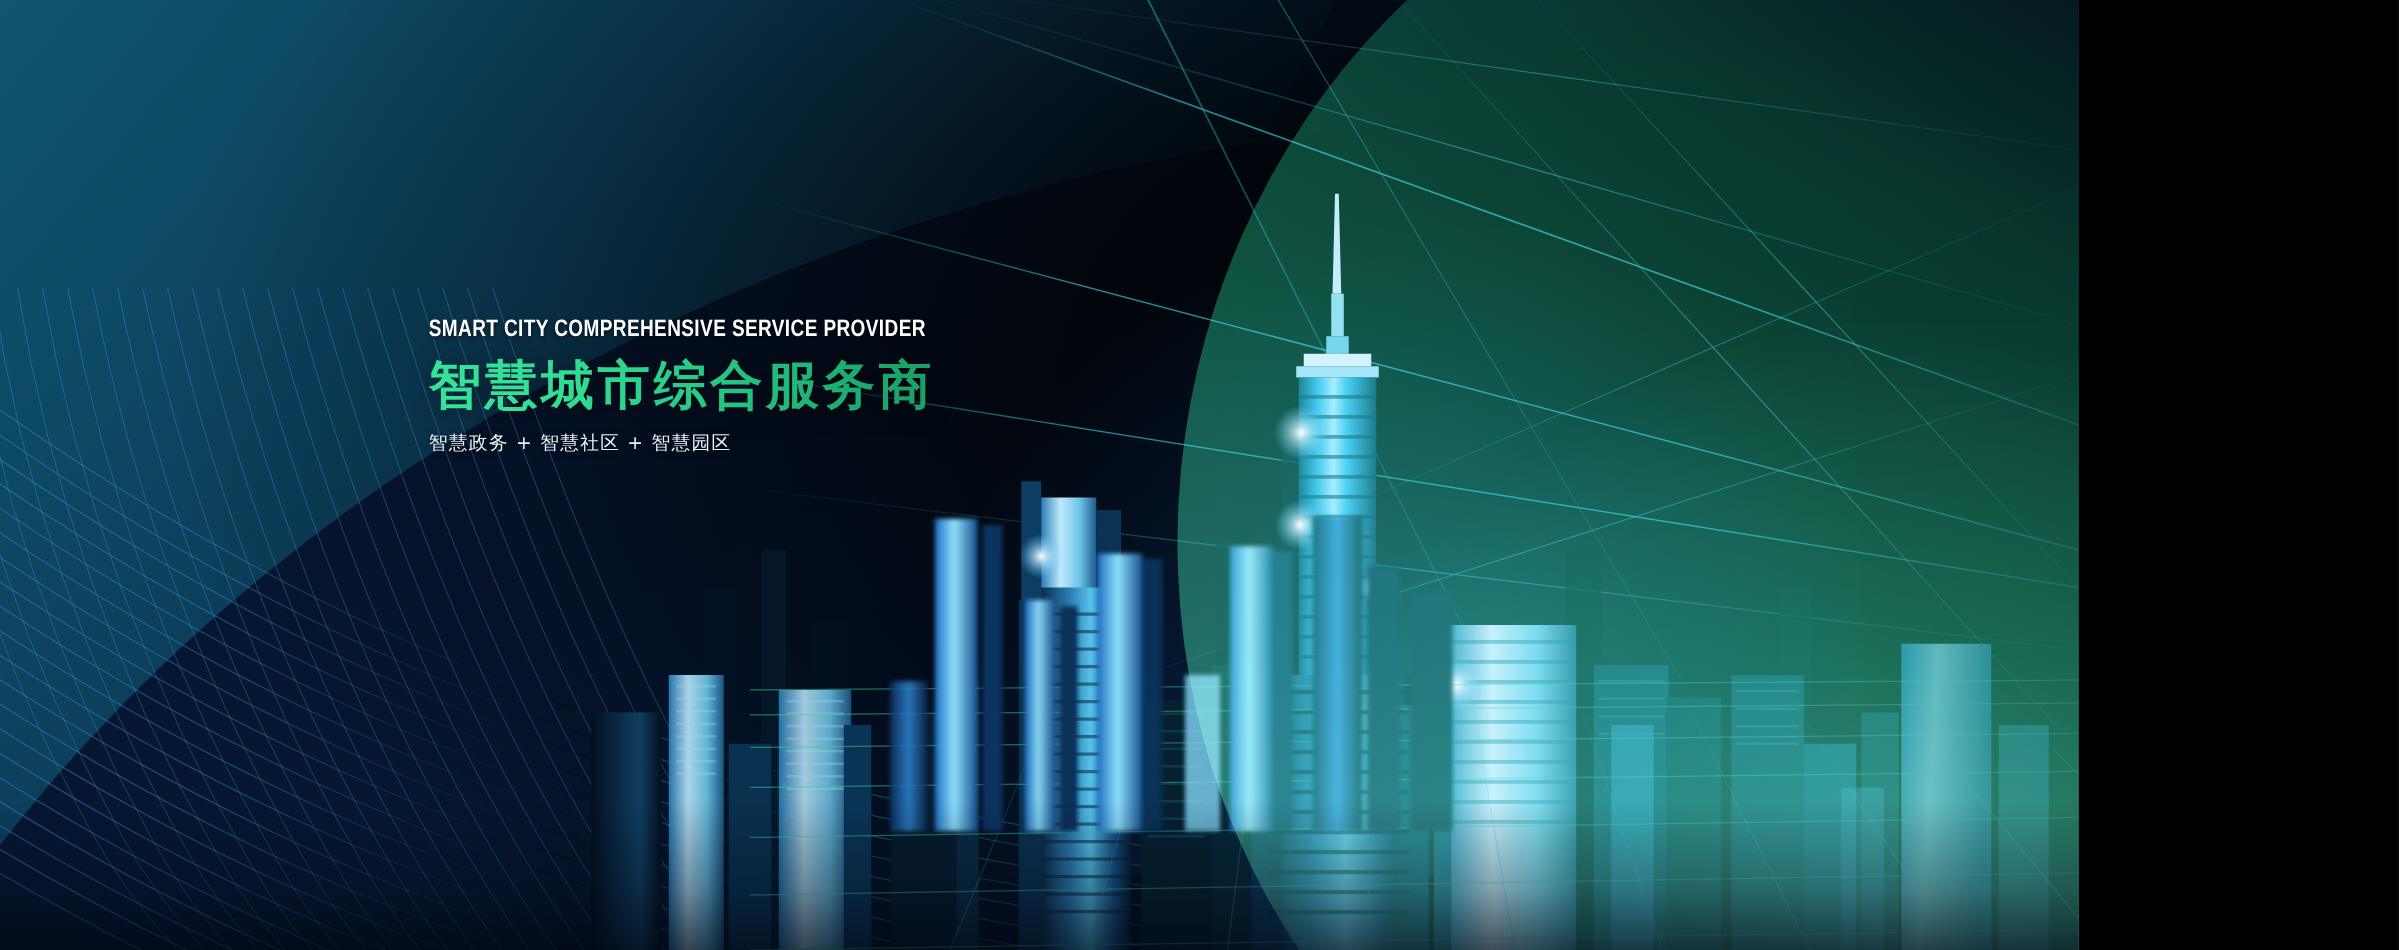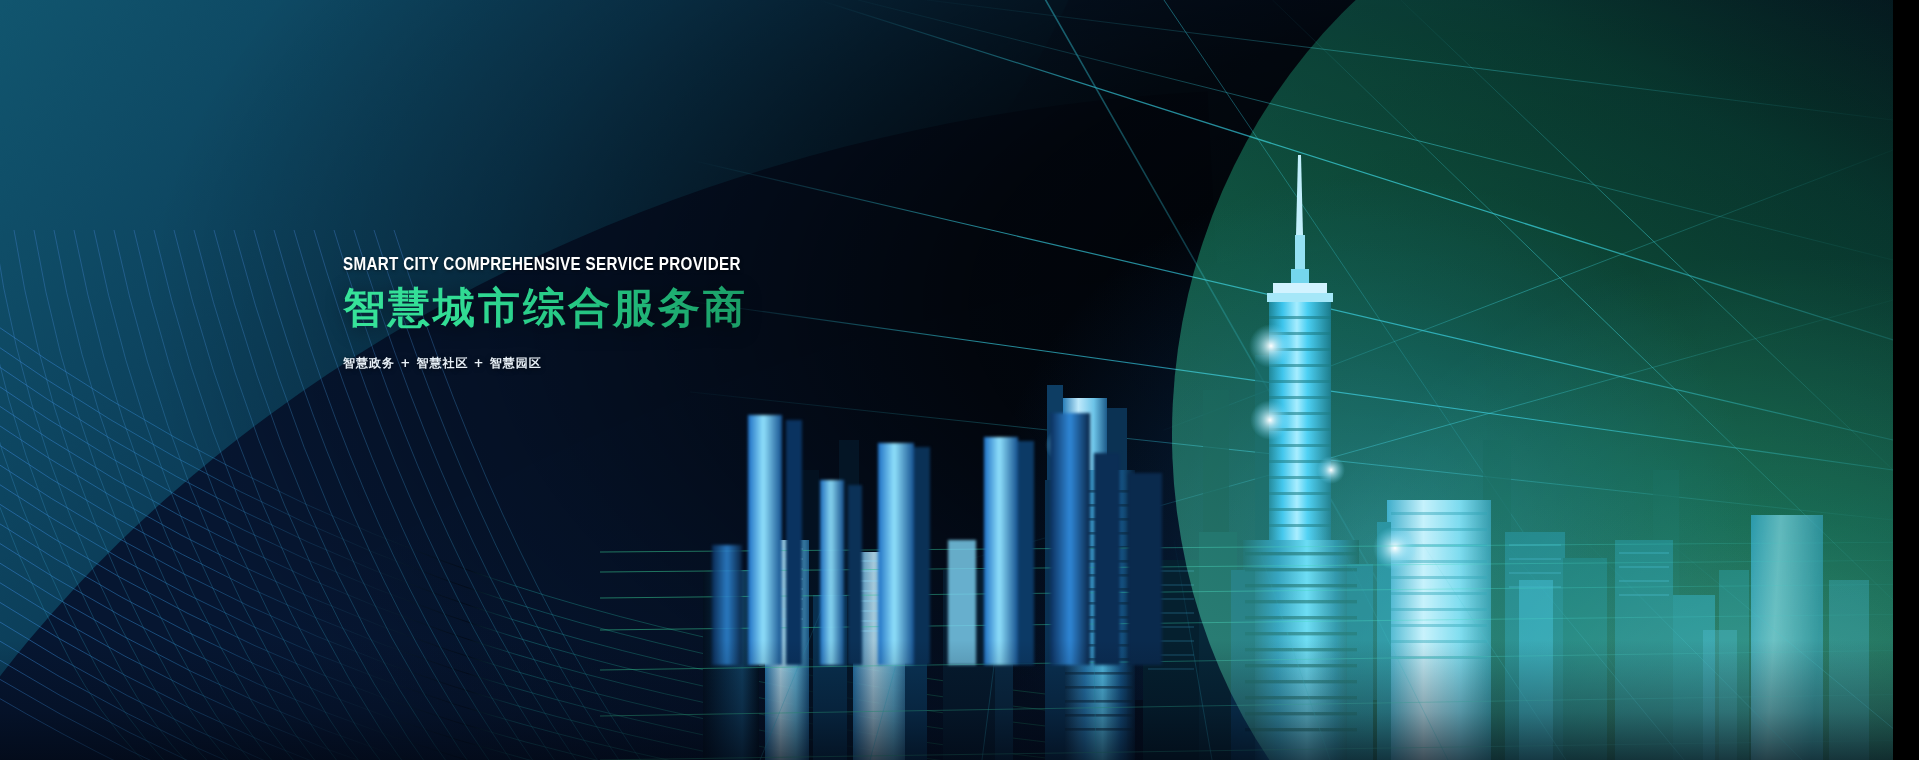--- a/index.html
+++ b/index.html
@@ -1,21 +1,21 @@
 <!DOCTYPE html>
 <html><head>
 <meta charset="utf-8">
 <title>Smart City Banner</title>
 <style>
   * { margin:0; padding:0; box-sizing:border-box; }
   html,body { background:#000; }
 
   .banner {
     position:relative;
-    width:1893px;
+    width:1663px;
     height:760px;
     overflow:hidden;
     background:#0c4a6e;
     font-family:"Liberation Sans","DejaVu Sans",sans-serif;
   }
 
   
   .bg-base{
     position:absolute; inset:0;
     background:
@@ -134,24 +134,24 @@
     letter-spacing:3px;
     white-space:nowrap;
     background:linear-gradient(96deg,#37e39a 0%,#32dd95 22%,#27c986 44%,#1eae72 66%,#1a9a64 84%,#188c5c 100%);
     -webkit-background-clip:text;
     background-clip:text;
     color:transparent;
     -webkit-text-fill-color:transparent;
     filter:drop-shadow(0 3px 10px rgba(0,0,0,.45));
   }
   .subline{
-    margin-top:24px;
+    margin-top:14px;
     font-family:"DejaVu Sans","Liberation Sans",sans-serif;
-    font-size:12px;
-    font-weight:700;
+    font-size:15px;
+    font-weight:400;
     letter-spacing:1px;
     color:#e9f1f8;
     white-space:nowrap;
     text-shadow:0 1px 5px rgba(0,0,0,.6);
   }
 </style>
 </head>
 <body>
 
 <div class="banner">

